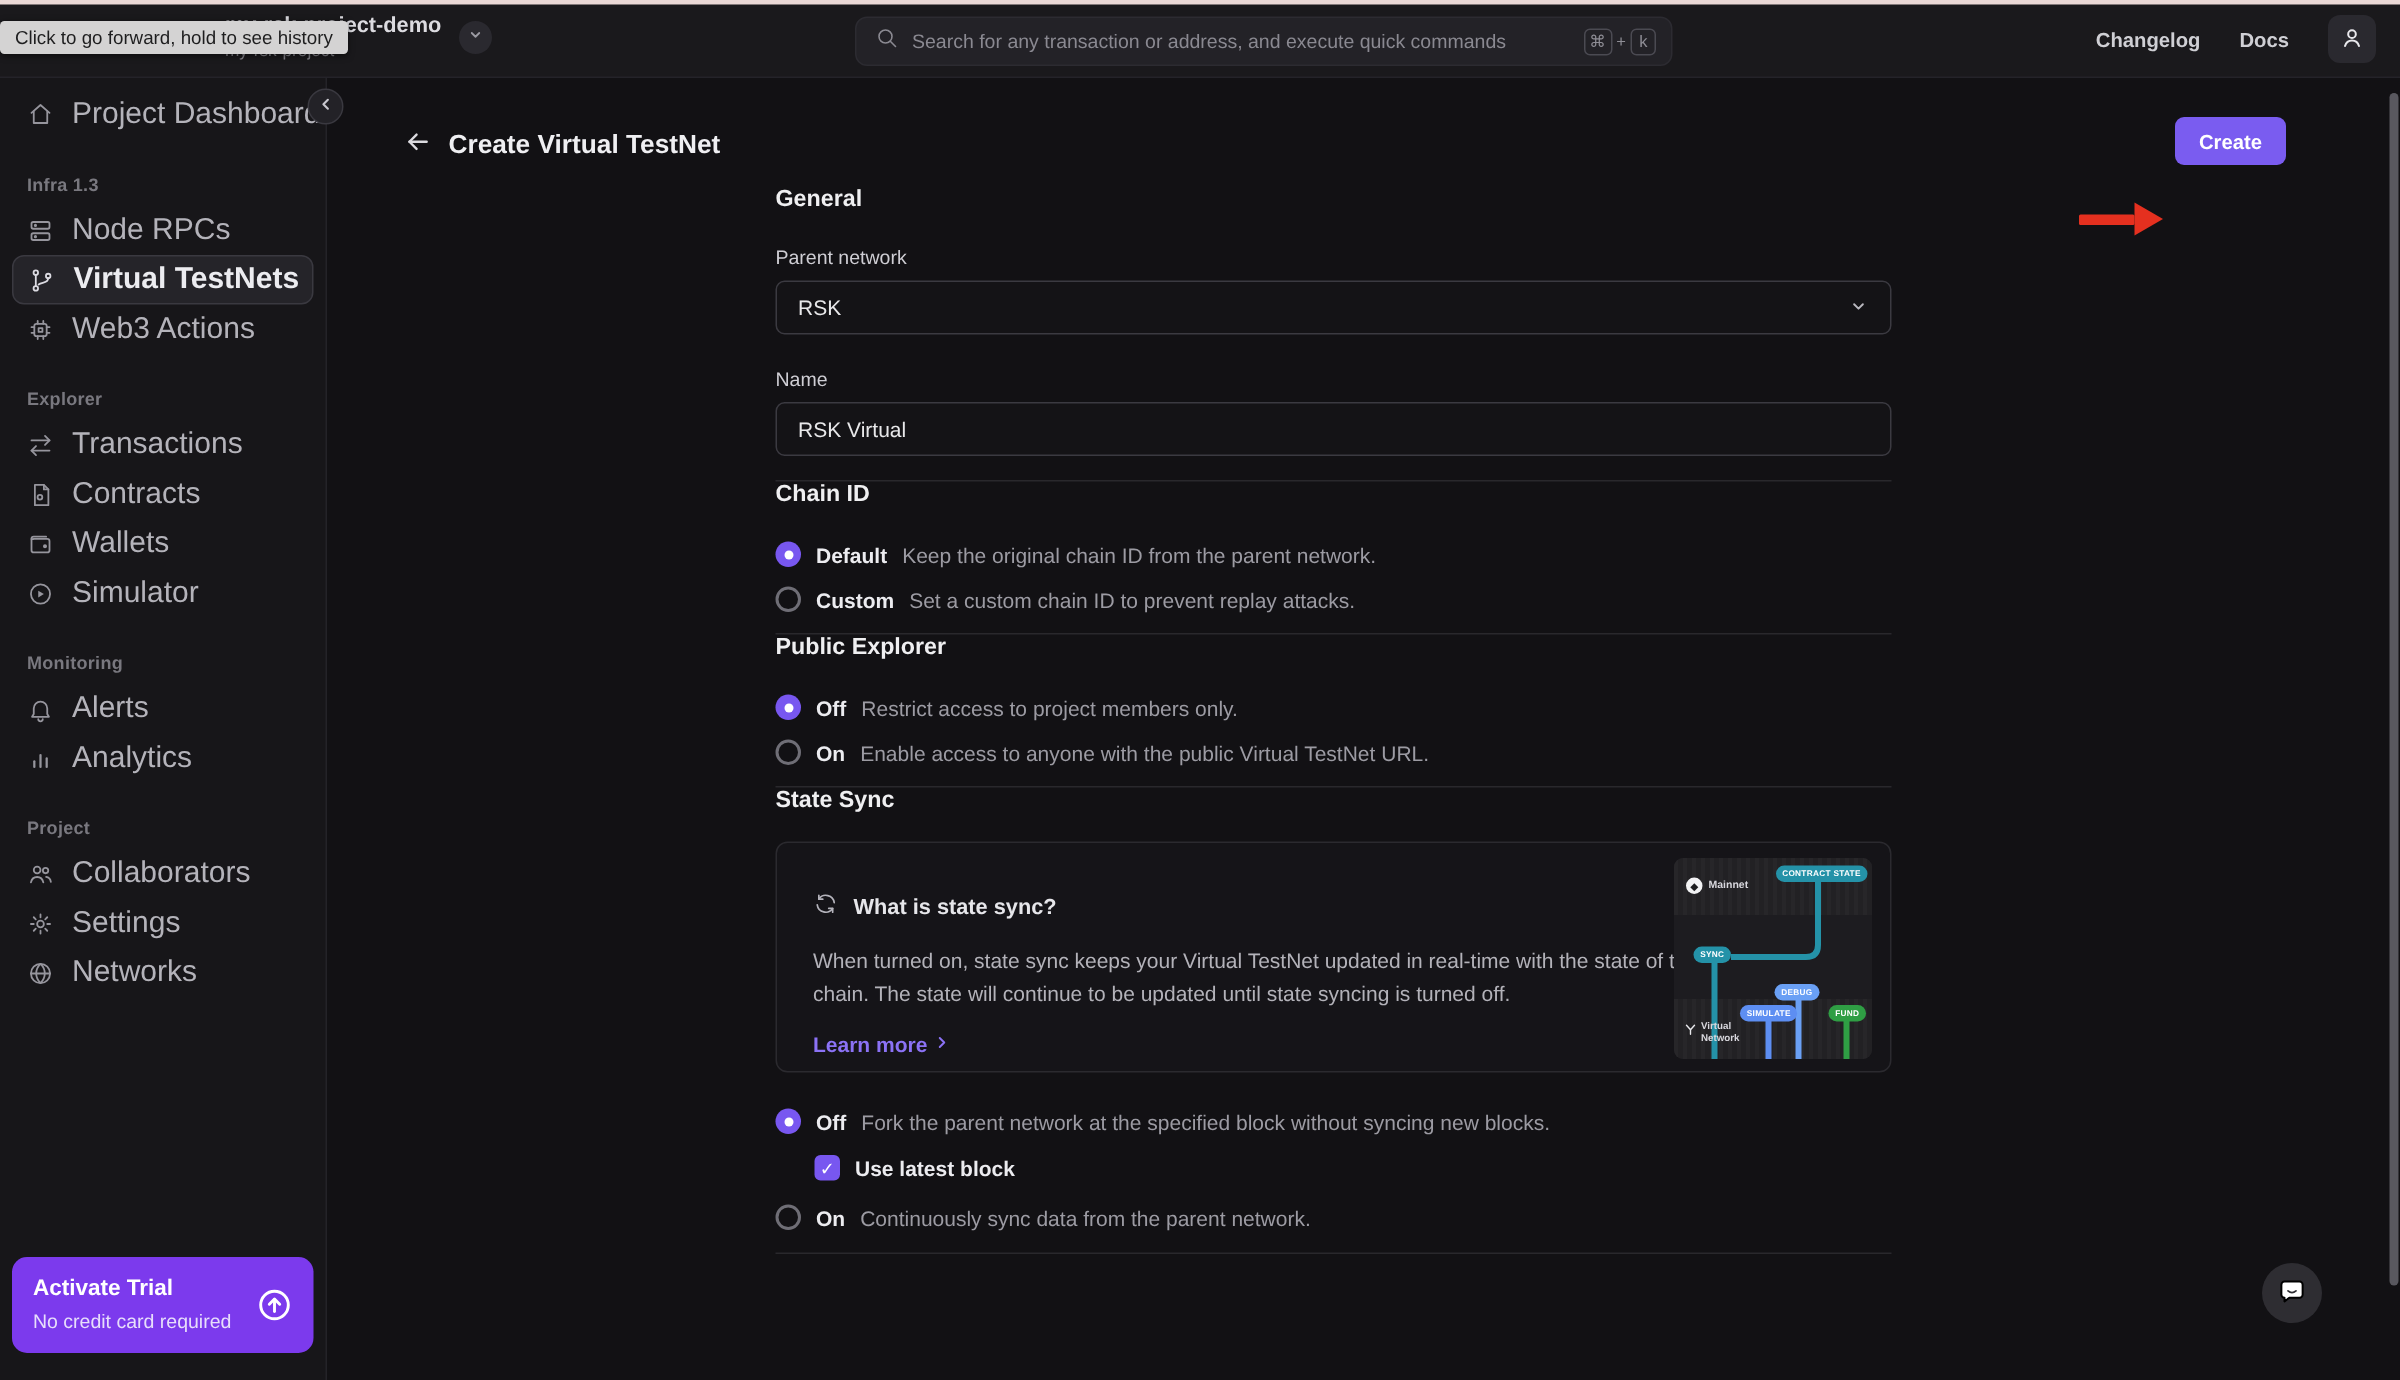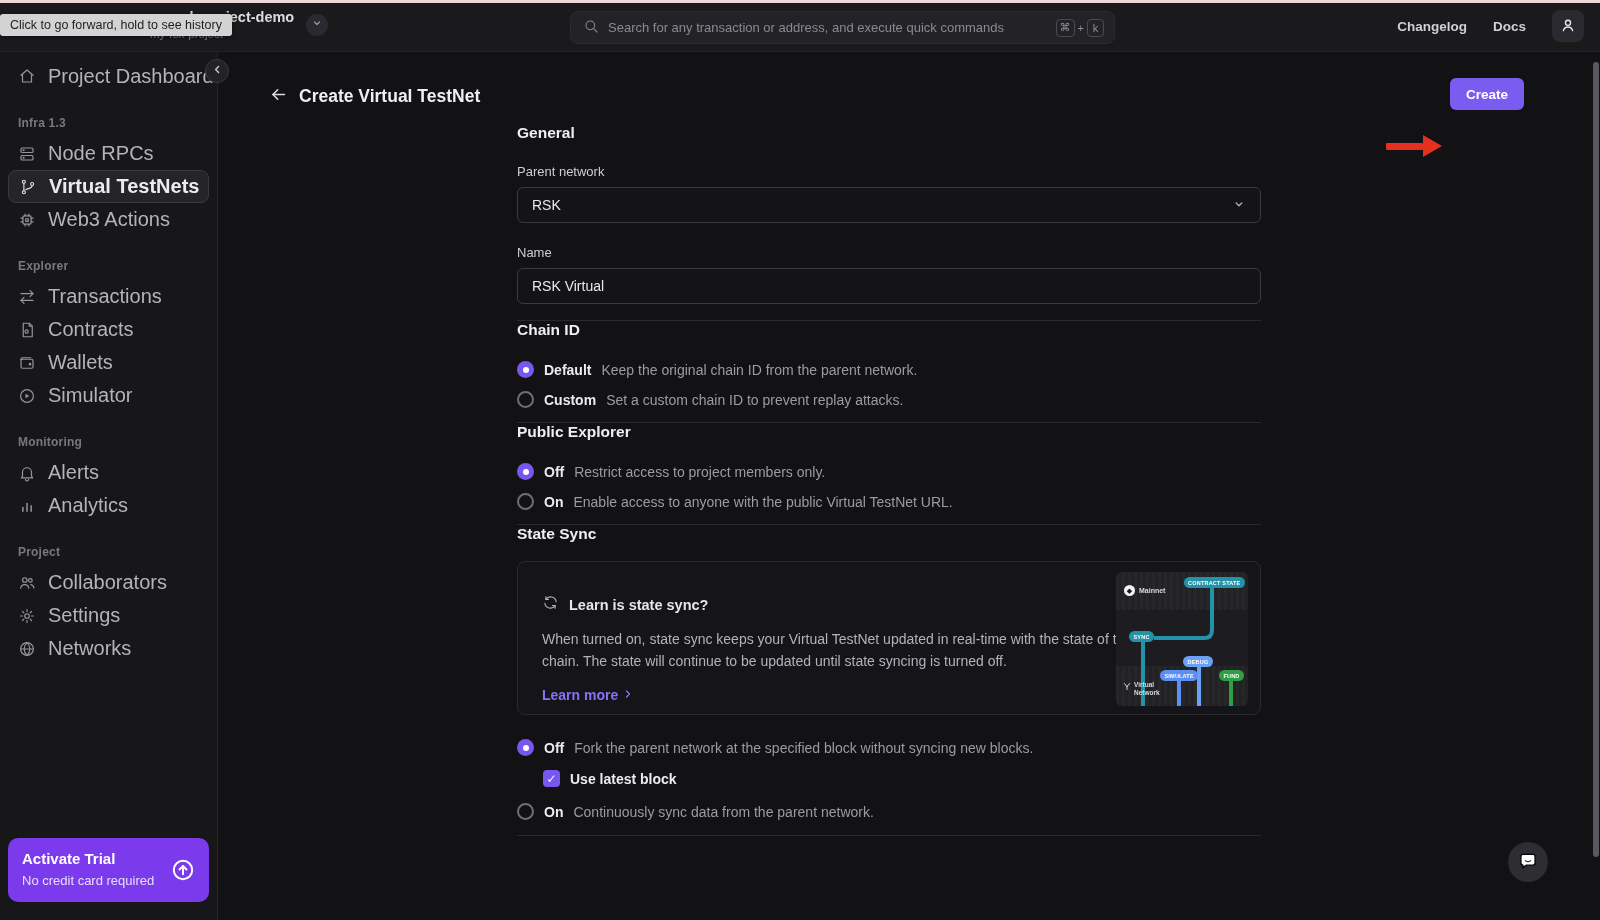--- a/index.html
+++ b/index.html
@@ -405,21 +405,21 @@
       <div class="section-heading mt-heading">State Sync</div>
 
       <div class="sync-card mt-card">
         <div class="sync-title-row">
           <span class="icon"><svg viewBox="0 0 24 24" class="ic">
                 <path d="M20 11a8 8 0 0 0-14.5-3.5"></path>
                 <path d="M5.5 4v3.7h3.7"></path>
                 <path d="M4 13a8 8 0 0 0 14.5 3.5"></path>
                 <path d="M18.5 20v-3.7h-3.7"></path>
               </svg></span>
-          <span class="sync-title">Learn is state sync?</span>
+          <span class="sync-title">What is state sync?</span>
         </div>
         <p class="sync-body">When turned on, state sync keeps your Virtual TestNet updated in real-time with the state of the parent chain. The state will continue to be updated until state syncing is turned off.</p>
         <a class="learn-more">
           <span>Learn more</span>
           <span class="icon"><svg viewBox="0 0 24 24" class="ic" style="stroke-width:2.6">
                 <path d="M9 6l6 6-6 6"></path>
               </svg></span>
         </a>
 
         <div class="diagram">

